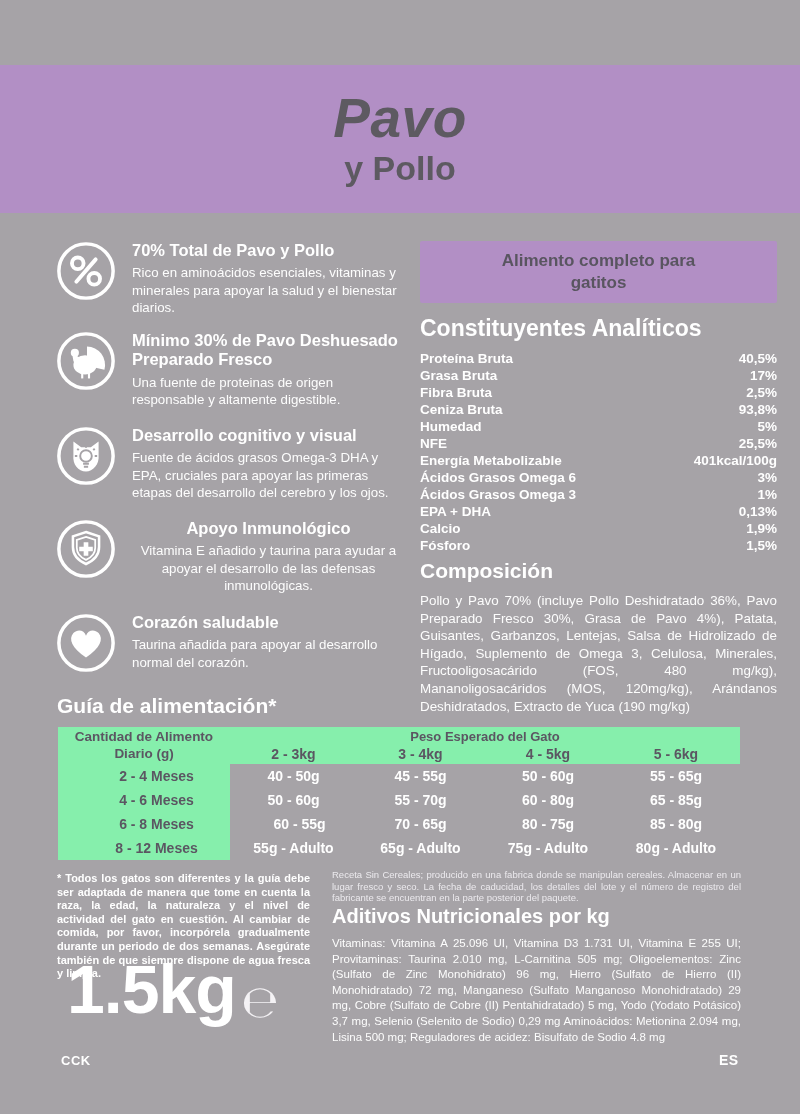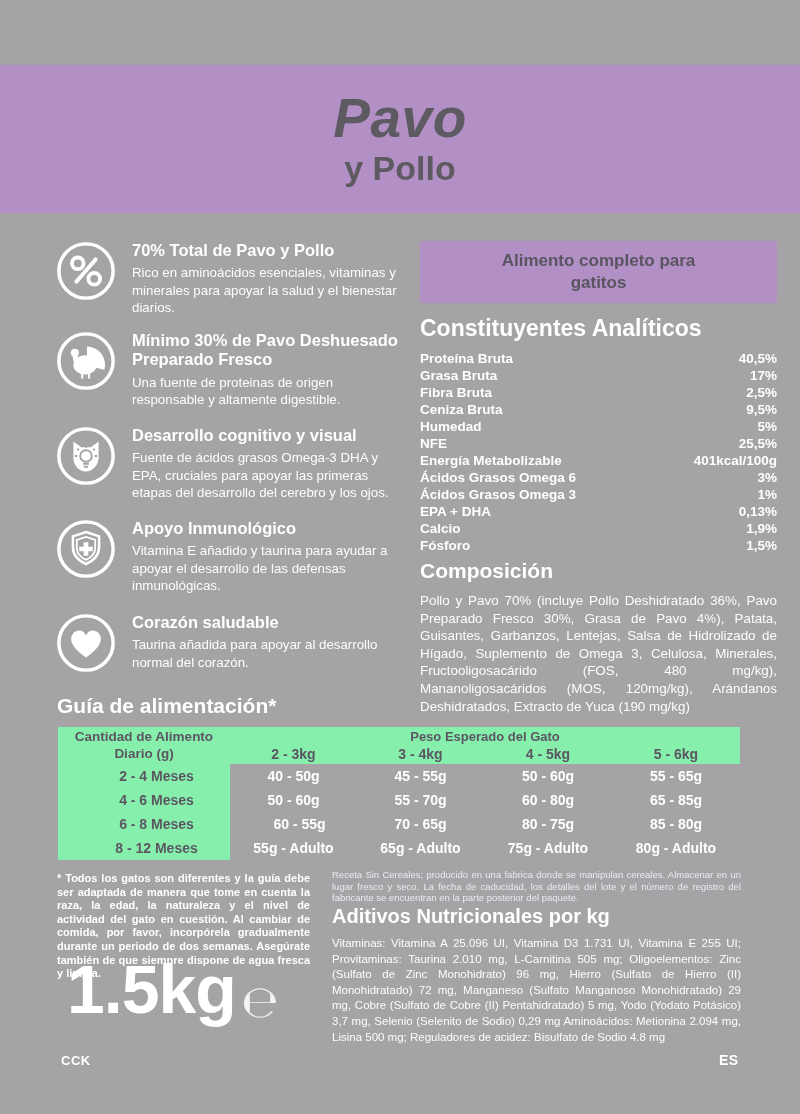--- a/index.html
+++ b/index.html
@@ -9,21 +9,21 @@
   
   .top-band{position:absolute;left:0;top:65px;width:800px;height:148px;background:#b28fc5;
             display:flex;flex-direction:column;align-items:center;justify-content:center;}
   .title-main{font-size:55px;font-weight:bold;color:#5d5a61;line-height:1;letter-spacing:0.5px;font-style:italic;}
   .title-sub{font-size:34px;font-weight:bold;color:#5d5a61;line-height:1.1;margin-top:4px;}
 
   
   .features{position:absolute;left:55px;top:240px;width:350px;}
   .feature{display:flex;gap:15px;}
   .feature.f1{min-height:90px;} .feature.f2{min-height:95px;}
-  .feature.f3{min-height:93px;} .feature.f4{min-height:94px;}
+  .feature.f3{min-height:93px;} .feature.f4{min-height:94px;text-align:center;}
   .icon-wrap{width:62px;height:62px;flex:none;}
   .icon-wrap svg{width:62px;height:62px;display:block;}
   .feature-text{padding-top:1px;}
   .feature-title{font-size:16.5px;font-weight:bold;color:#ffffff;line-height:1.18;margin:0 0 4px 0;}
   .feature-body{font-size:13.3px;color:#fdfdfd;line-height:1.3;margin:0;}
 
   
   .right-col{position:absolute;left:420px;top:241px;width:357px;}
   .badge{position:absolute;left:0;top:0;width:357px;height:62px;background:#b28fc5;border-radius:2px;
          display:flex;align-items:center;justify-content:center;text-align:center;
@@ -175,21 +175,21 @@
       <div class="an-row">
           <span class="an-label">Grasa Bruta</span>
           <span class="an-value">17%</span>
         </div>
       <div class="an-row">
           <span class="an-label">Fibra Bruta</span>
           <span class="an-value">2,5%</span>
         </div>
       <div class="an-row">
           <span class="an-label">Ceniza Bruta</span>
-          <span class="an-value">9,5%</span>
+          <span class="an-value">93,8%</span>
         </div>
       <div class="an-row">
           <span class="an-label">Humedad</span>
           <span class="an-value">5%</span>
         </div>
       <div class="an-row">
           <span class="an-label">NFE</span>
           <span class="an-value">25,5%</span>
         </div>
       <div class="an-row">

